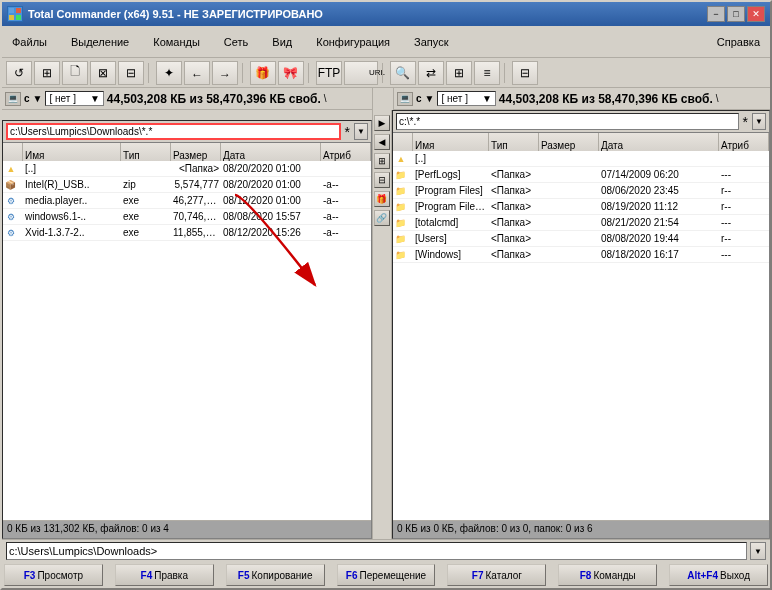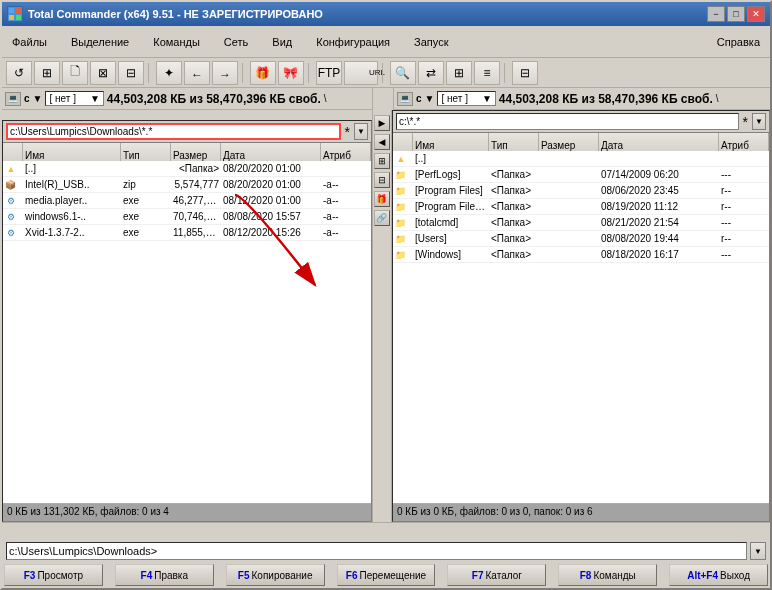--- a/index.html
+++ b/index.html
@@ -266,21 +266,20 @@
     .bottom-area {
       background: #d4d0c8;
       border-top: 1px solid #b0aca4;
     }
     .command-line {
       display: flex;
       align-items: center;
       padding: 2px 4px;
       height: 22px;
       gap: 3px;
-      margin-top: 17px;
     }
     .cmd-input {
       flex: 1;
       height: 18px;
       border: 1px inset #808080;
       padding: 0 2px;
       font-size: 11px;
       background: white;
     }
     .cmd-arrow {

